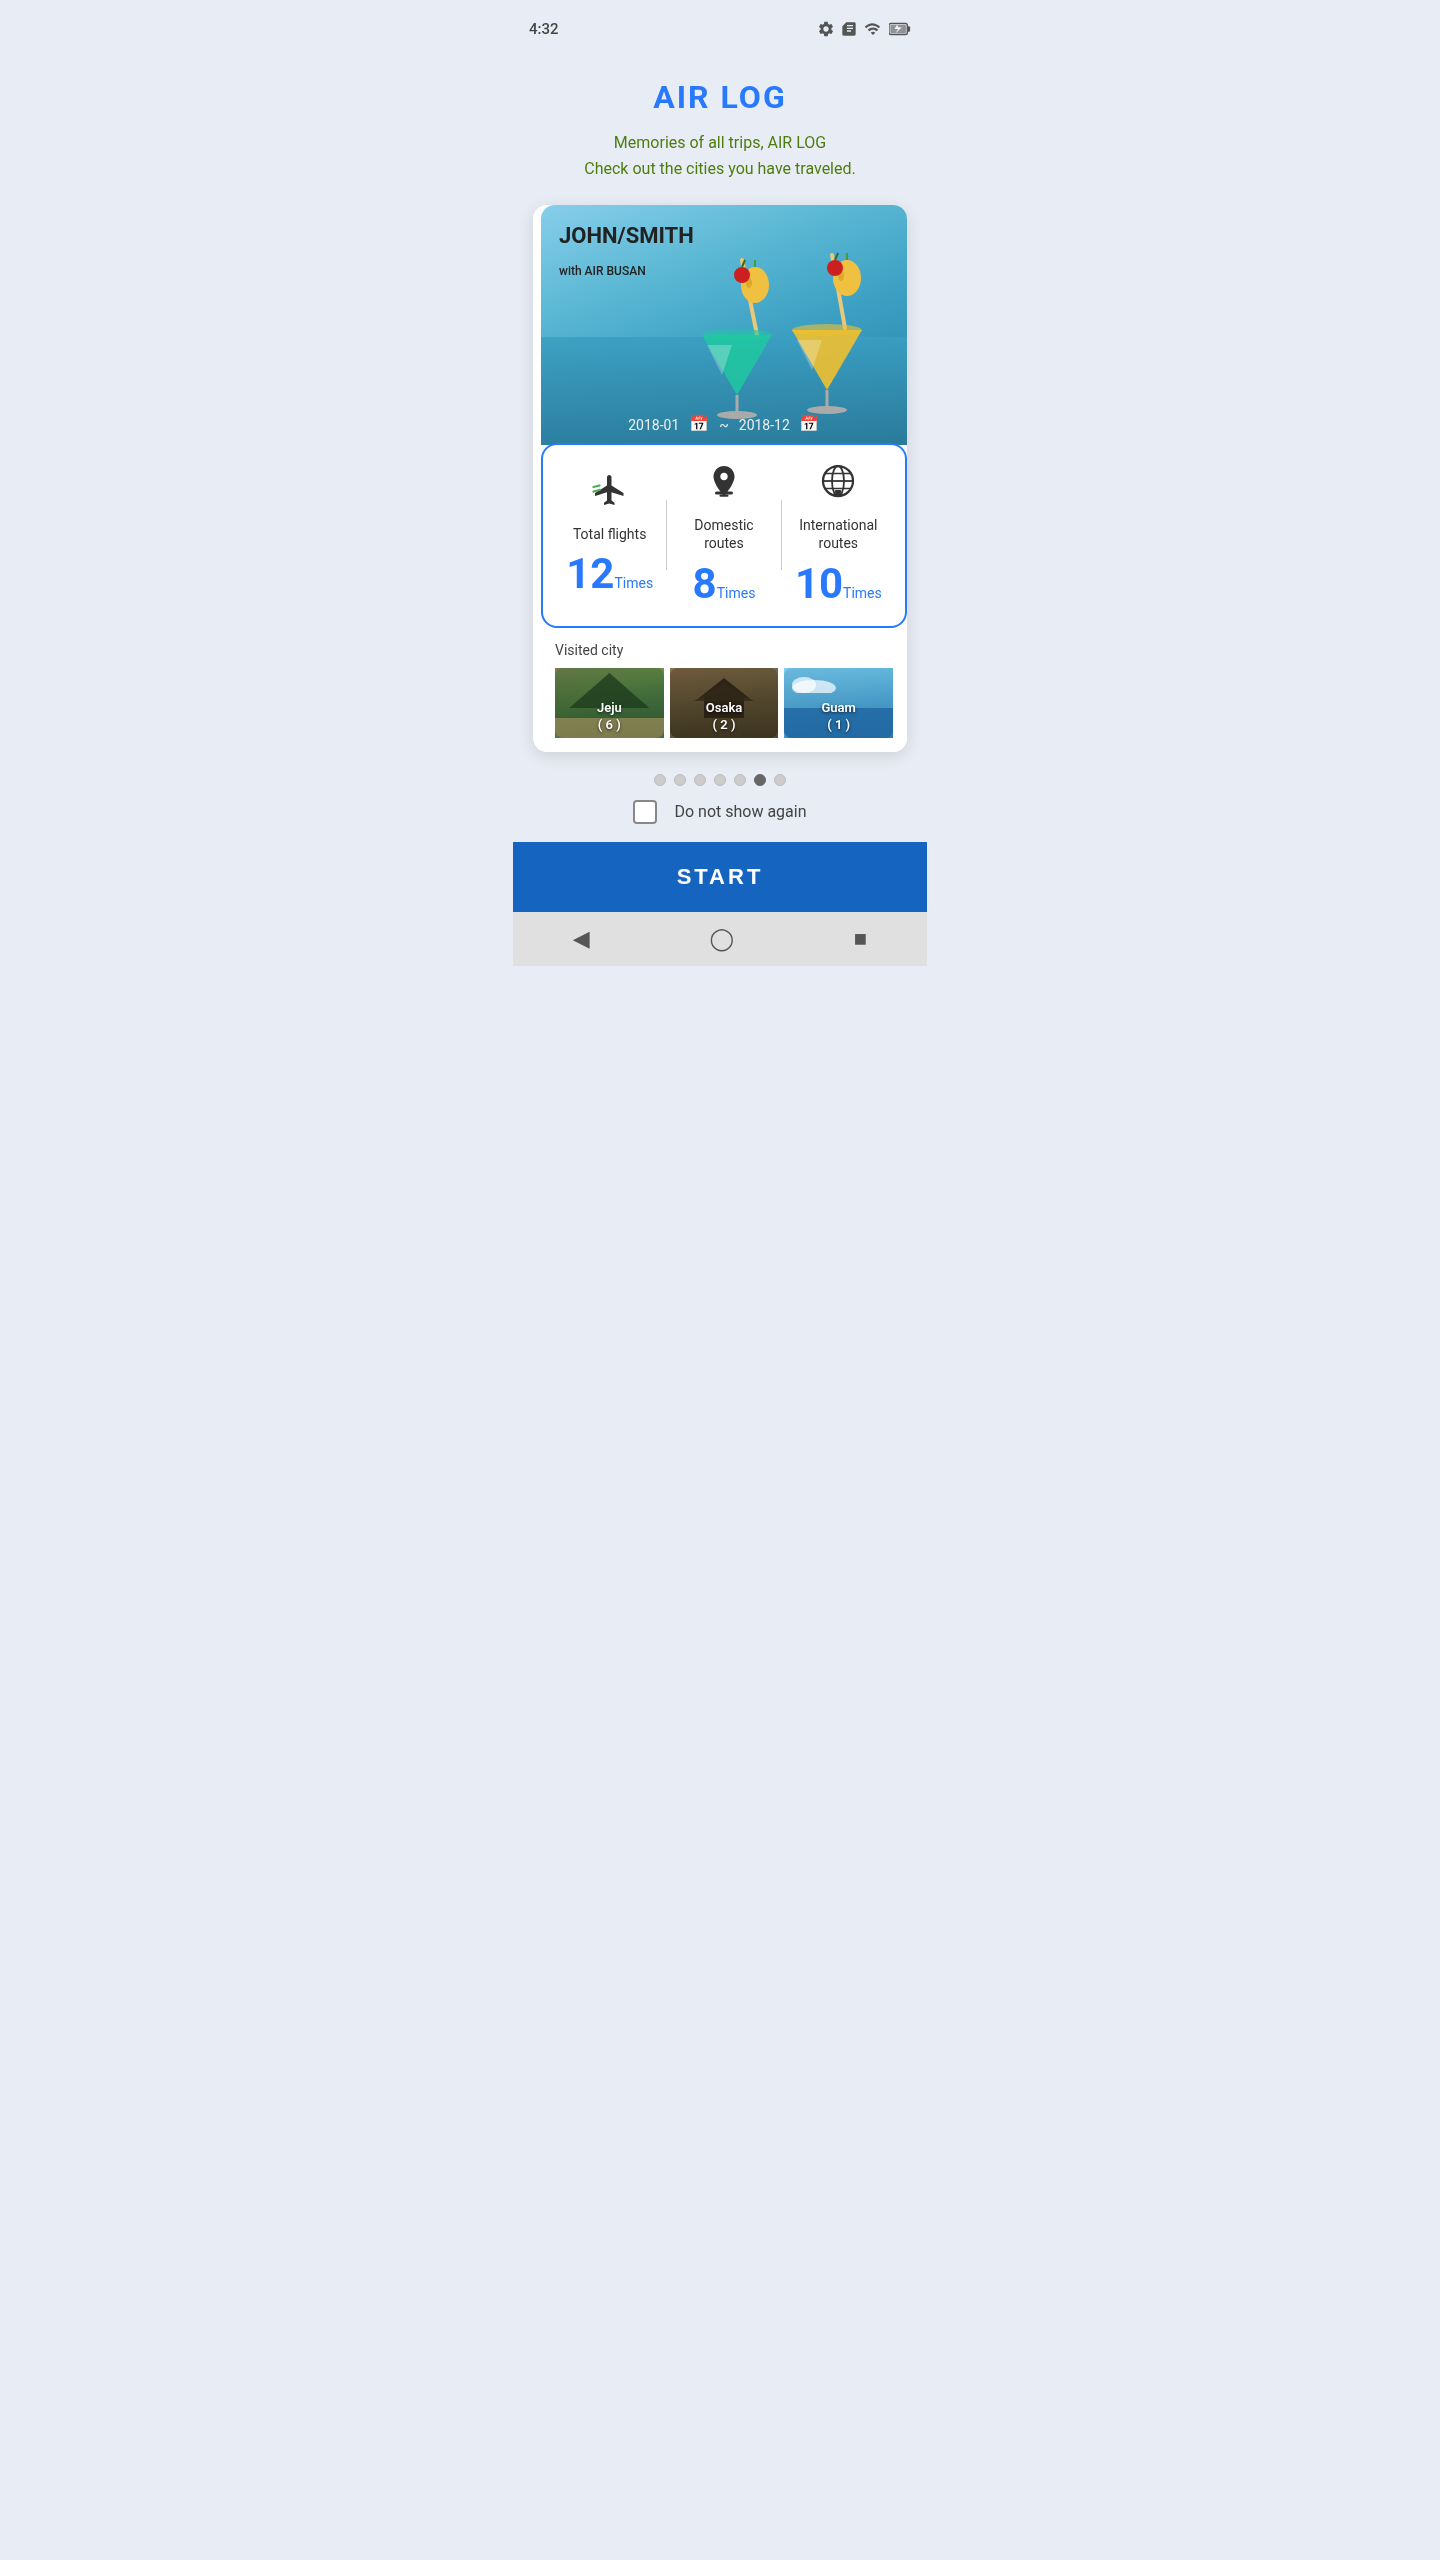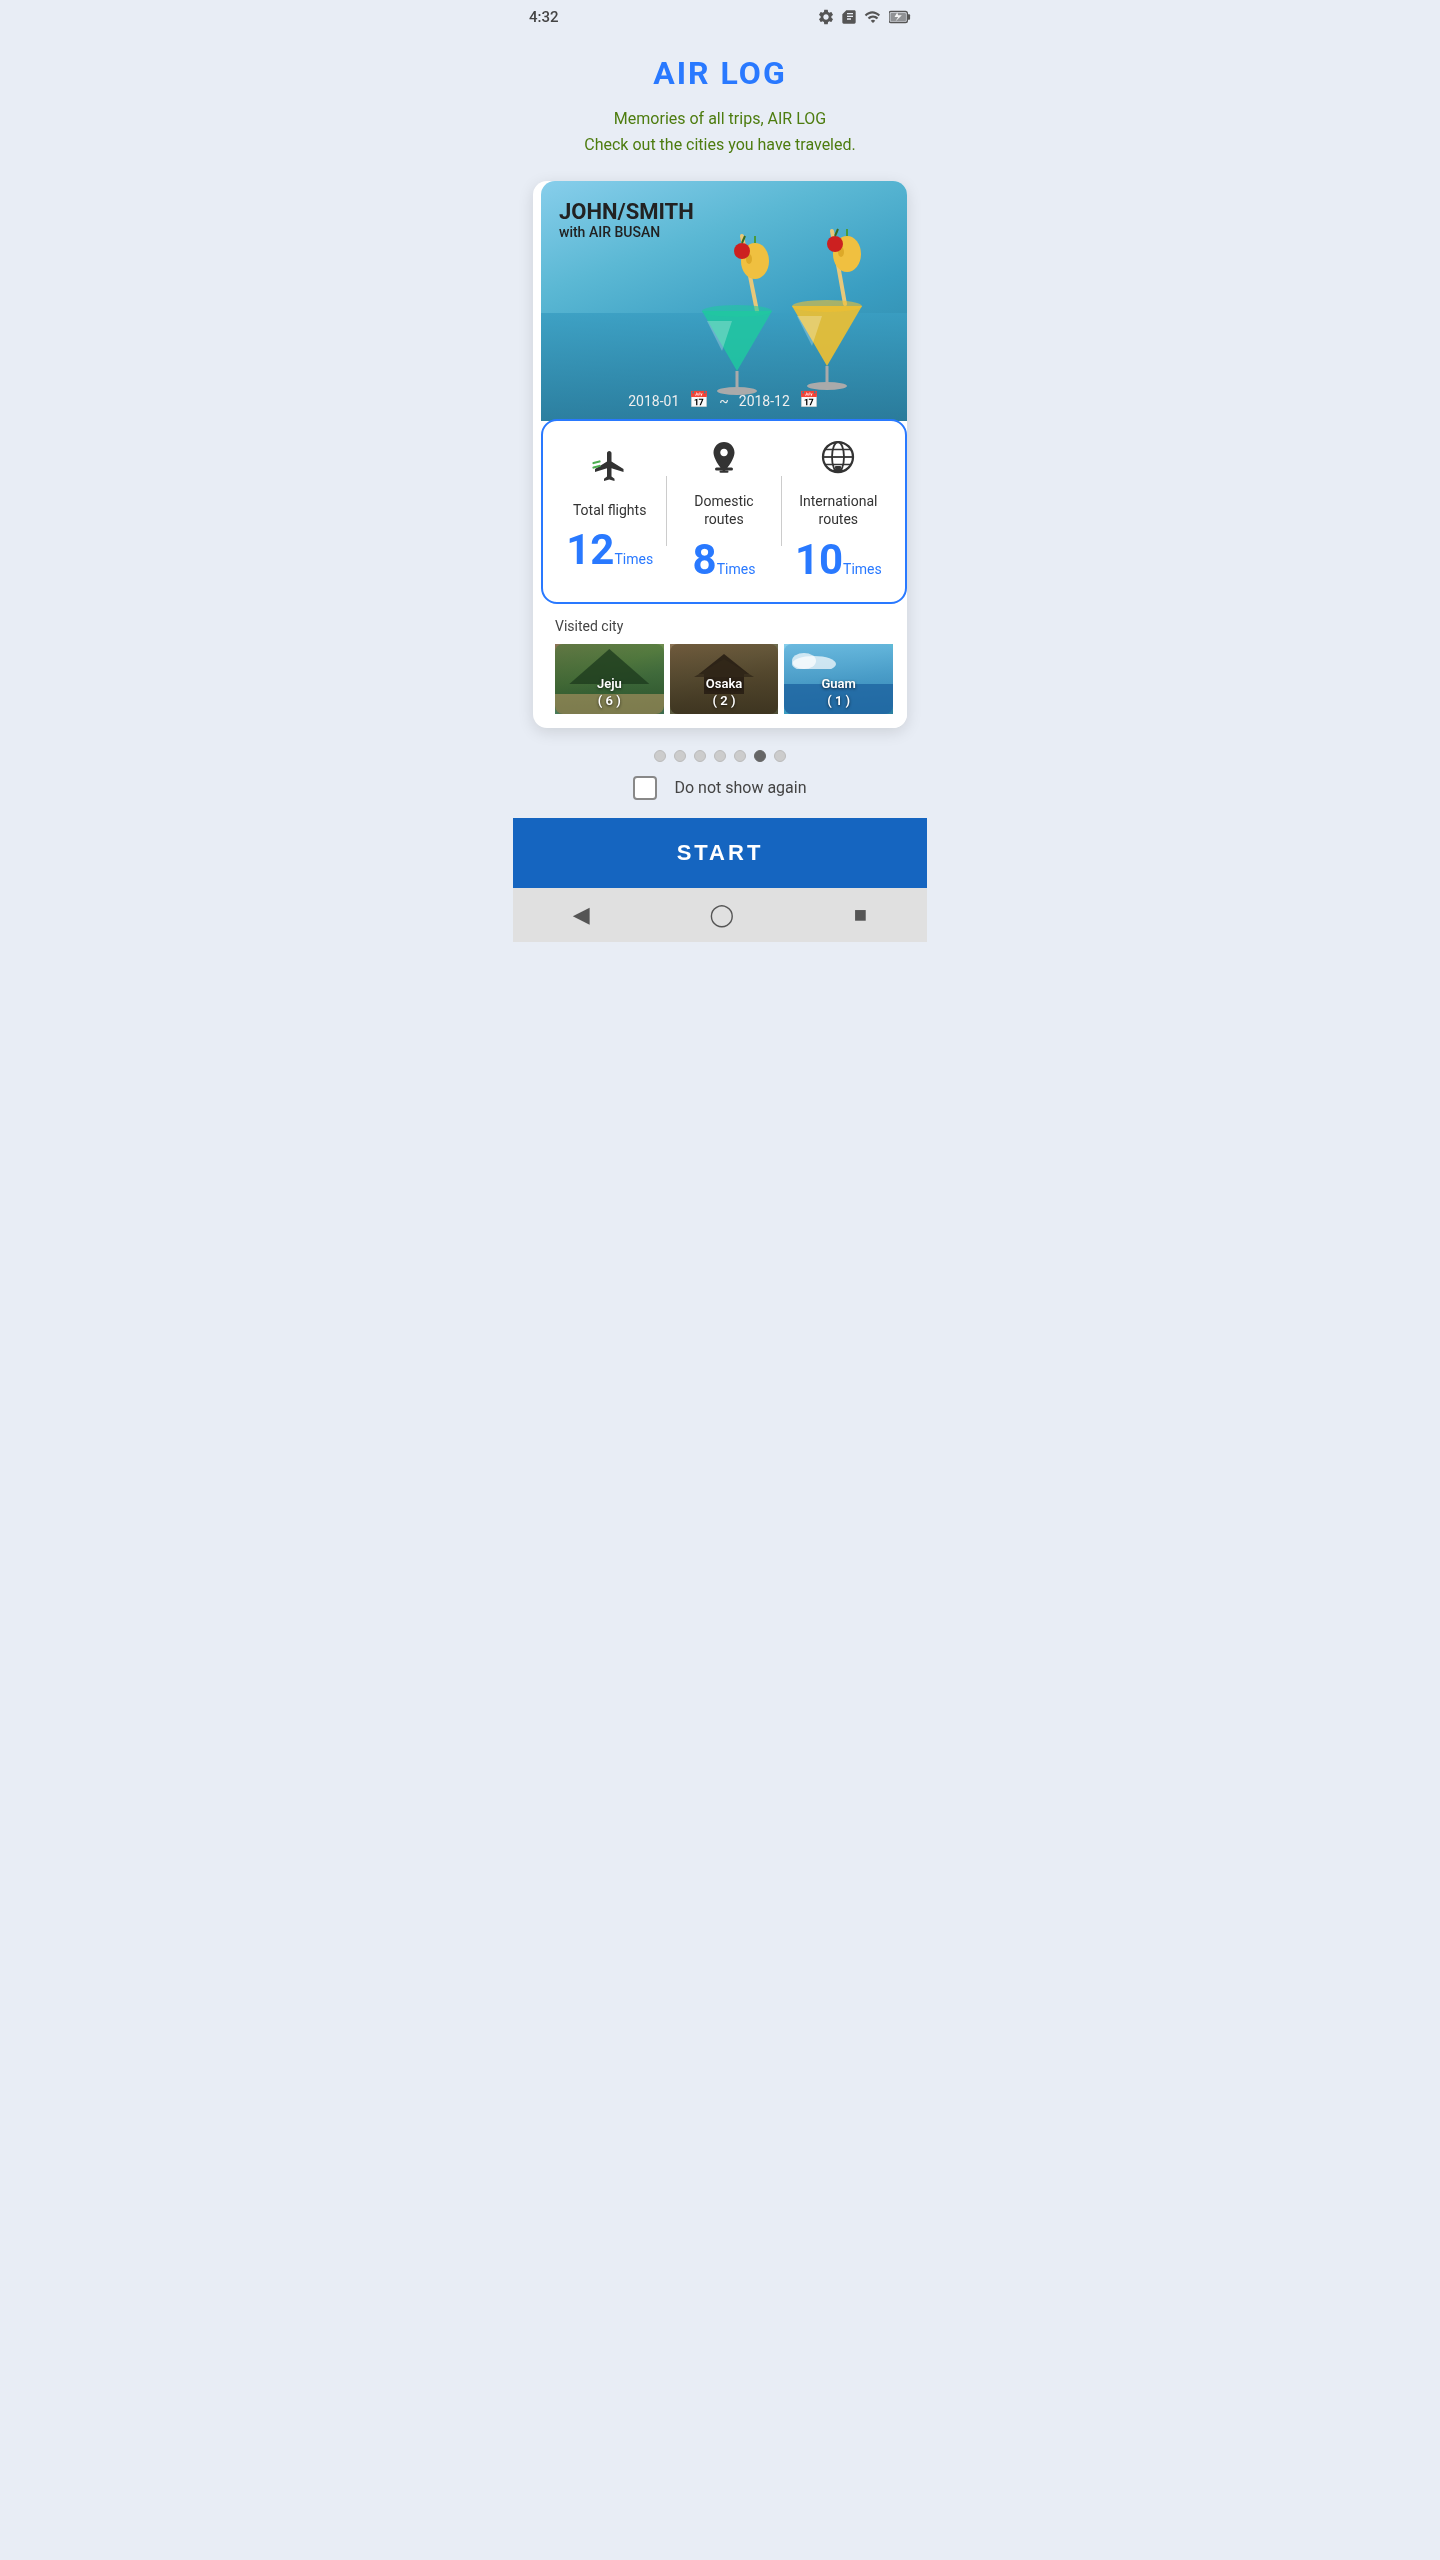--- a/index.html
+++ b/index.html
@@ -15,21 +15,21 @@
       margin: 0 auto;
       position: relative;
       overflow-x: hidden;
     }
 
     
     .status-bar {
       display: flex;
       justify-content: space-between;
       align-items: center;
-      padding: 8px 16px;
+      padding: 20px 16px;
       background: #e8edf5;
     }
     .status-time {
       font-size: 15px;
       color: #444;
       font-weight: 500;
     }
     .status-icons {
       display: flex;
       align-items: center;
@@ -107,23 +107,24 @@
       top: 18px;
       left: 18px;
       z-index: 2;
     }
     .card-user-info .user-name {
       font-size: 22px;
       font-weight: 700;
       color: #222;
     }
     .card-user-info .airline {
-      font-size: 14px;
+      font-size: 12px;
       color: #222;
       font-weight: 500;
+      margin-top: 16px;
     }
 
     .date-row {
       position: absolute;
       bottom: 12px;
       left: 0;
       right: 0;
       display: flex;
       justify-content: center;
       align-items: flex-end;

